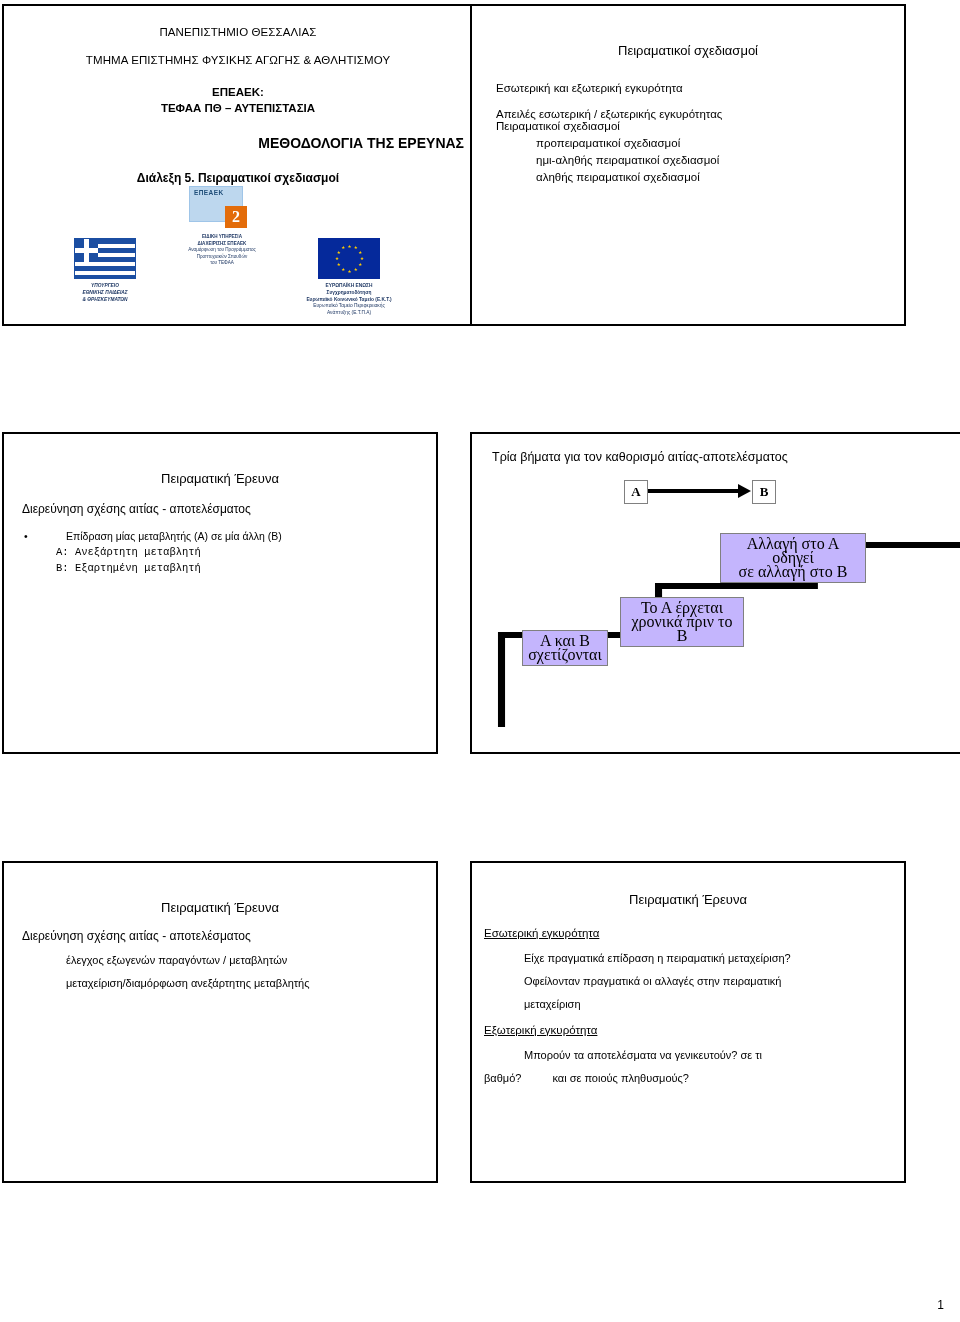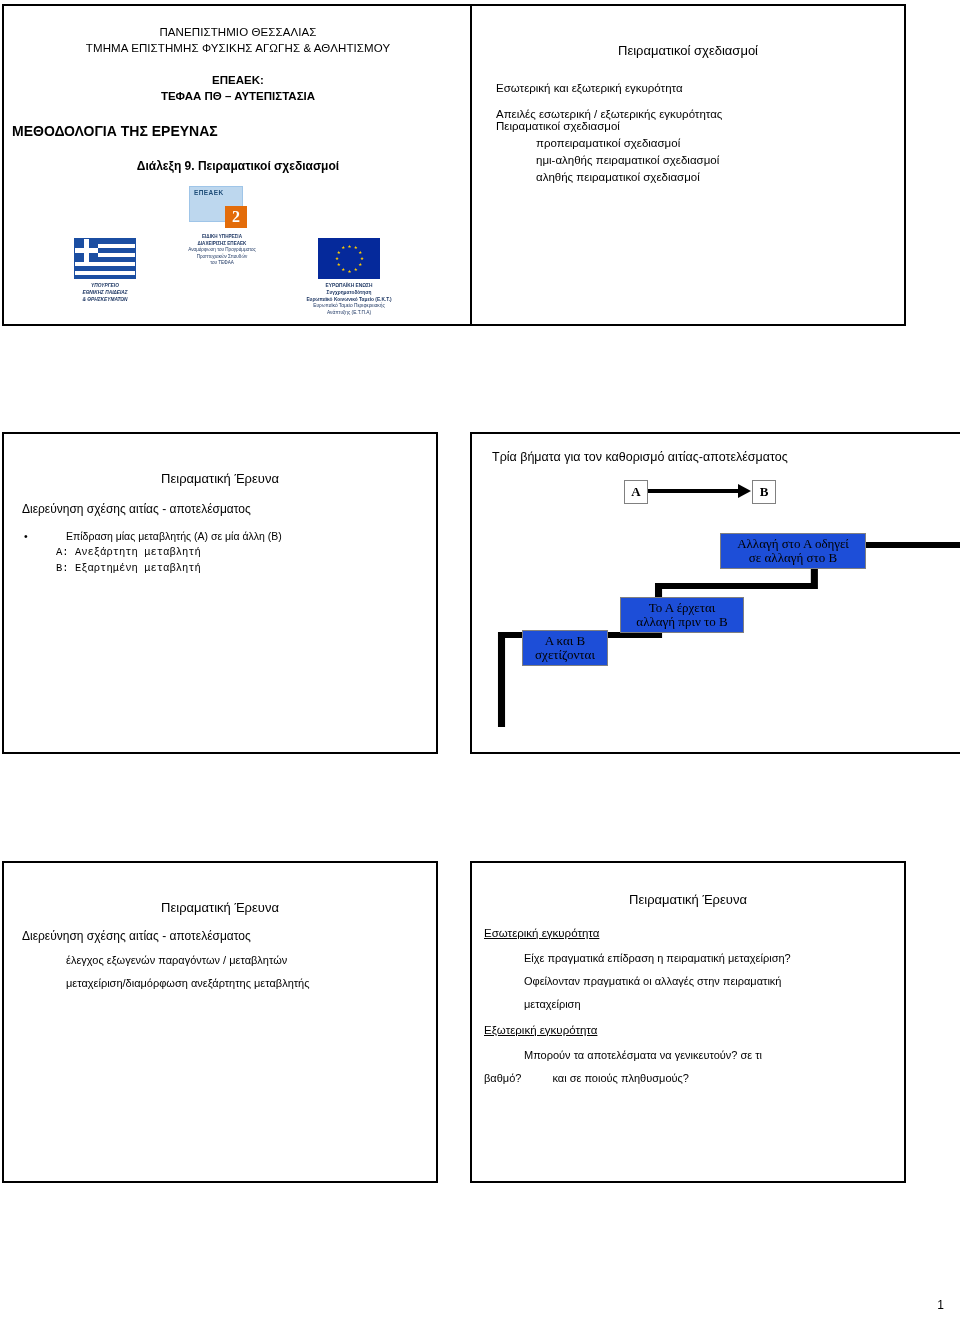--- a/index.html
+++ b/index.html
@@ -56,21 +56,21 @@
     letter-spacing: 0.1px;
   }
   .s1-block {
     text-align: center;
     font-weight: bold;
     font-size: 11.5px;
     line-height: 16px;
     margin: 16px 8px 0 8px;
   }
   .s1-big {
-    text-align: left;
+    text-align: right;
     font-weight: bold;
     font-size: 14px;
     line-height: 18px;
     margin: 18px 8px 0 8px;
   }
   .s1-lect {
     text-align: center;
     font-weight: bold;
     font-size: 12px;
     line-height: 16px;
@@ -269,23 +269,23 @@
     position: absolute;
     left: 266px; top: 50px;
     width: 0; height: 0;
     border-left: 13px solid #000000;
     border-top: 7px solid transparent;
     border-bottom: 7px solid transparent;
   }
   .callout {
     position: absolute;
     border: 1px solid #808080;
-    background: #1d4ed8;
+    background: #c4b5fd;
     font-family: "Liberation Serif", serif;
-    font-size: 13px;
+    font-size: 16px;
     line-height: 14px;
     text-align: center;
     padding: 3px 4px;
     box-sizing: border-box;
     z-index: 3;
   }
   .co-3 { left: 248px; top: 99px;  width: 146px; }
   .co-2 { left: 148px; top: 163px; width: 124px; }
   .co-1 { left: 50px;  top: 196px; width: 86px;  }
 
@@ -316,27 +316,27 @@
     font-family: "Liberation Sans", sans-serif;
   }
 </style>
 </head>
 <body>
 
 <div class="page">
 
   <div class="slide shadow" id="slide-1">
     <div class="s1-head">ΠΑΝΕΠΙΣΤΗΜΙΟ ΘΕΣΣΑΛΙΑΣ</div>
-    <div class="s1-head" style="margin-top:0;">ΤΜΗΜΑ ΕΠΙΣΤΗΜΗΣ ΦΥΣΙΚΗΣ ΑΓΩΓΗΣ &amp; ΑΘΛΗΤΙΣΜΟΥ</div>
+    <div class="s1-head" style="margin-top:12px;">ΤΜΗΜΑ ΕΠΙΣΤΗΜΗΣ ΦΥΣΙΚΗΣ ΑΓΩΓΗΣ &amp; ΑΘΛΗΤΙΣΜΟΥ</div>
 
     <div class="s1-block">ΕΠΕΑΕΚ:</div>
     <div class="s1-block" style="margin-top:0;">ΤΕΦΑΑ ΠΘ – ΑΥΤΕΠΙΣΤΑΣΙΑ</div>
 
     <div class="s1-big">ΜΕΘΟΔΟΛΟΓΙΑ ΤΗΣ ΕΡΕΥΝΑΣ</div>
-    <div class="s1-lect">Διάλεξη 9. Πειραματικοί σχεδιασμοί</div>
+    <div class="s1-lect">Διάλεξη 5. Πειραματικοί σχεδιασμοί</div>
 
     <div class="logos">
 
       <div class="logo-epeaek">
         <div class="epeaek-box">
           <span class="epeaek-word">ΕΠΕΑΕΚ</span>
         </div>
         <div class="epeaek-two">2</div>
         <div class="epeaek-caption">
           <div>ΕΙΔΙΚΗ ΥΠΗΡΕΣΙΑ</div>
@@ -421,21 +421,21 @@
     <svg class="stairs" viewBox="0 0 432 318" preserveAspectRatio="none">
       <polyline points="25,290 25,201 158,201 158,152 290,152 290,111 424,111" fill="none" stroke="#000000" stroke-width="6" stroke-linecap="square" stroke-linejoin="miter"></polyline>
     </svg>
 
     <div class="callout co-3">
       <div>Αλλαγή στο Α οδηγεί</div>
       <div>σε αλλαγή στο Β</div>
     </div>
     <div class="callout co-2">
       <div>Το Α έρχεται</div>
-      <div>αλλαγή πριν το Β</div>
+      <div>χρονικά πριν το Β</div>
     </div>
     <div class="callout co-1">
       <div>Α και Β</div>
       <div>σχετίζονται</div>
     </div>
   </div>
 
   <div class="slide shadow" id="slide-5">
     <div class="s-title">Πειραματική Έρευνα</div>
     <div class="s5-sub">Διερεύνηση σχέσης αιτίας - αποτελέσματος</div>

